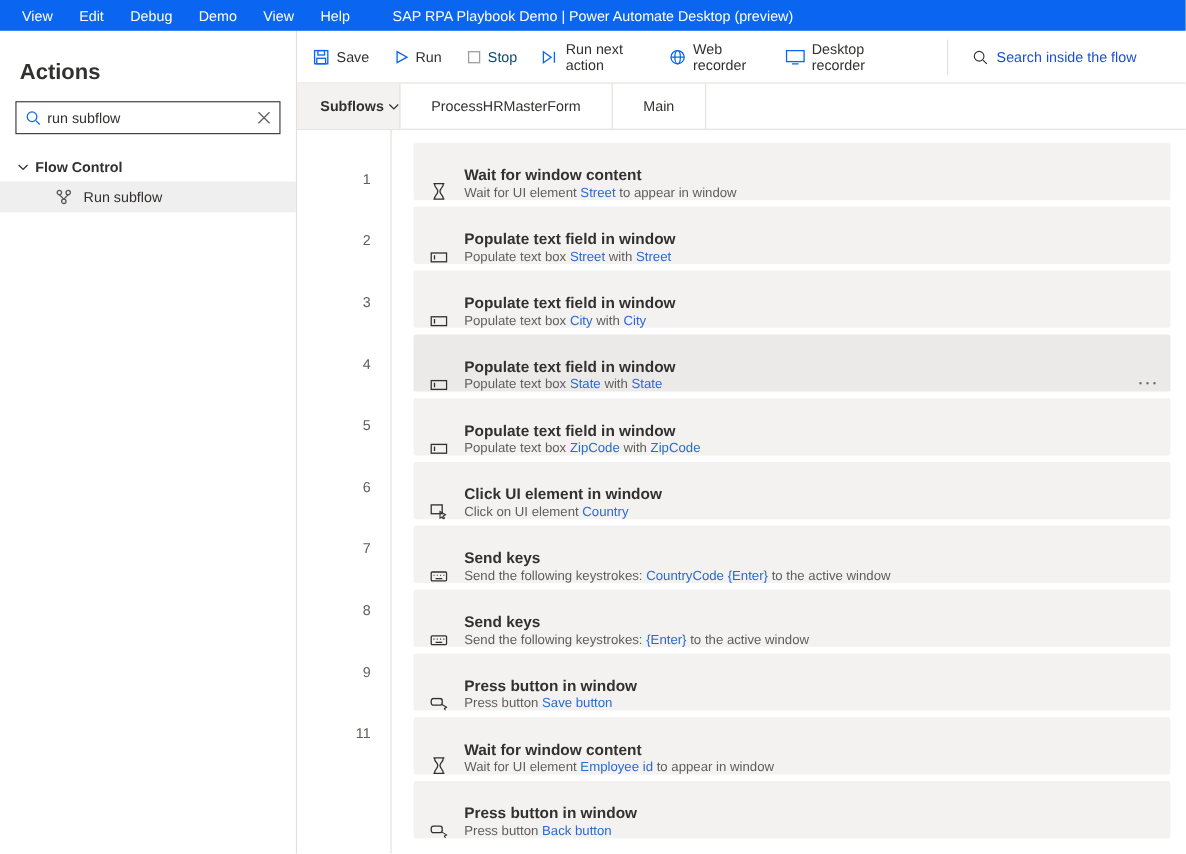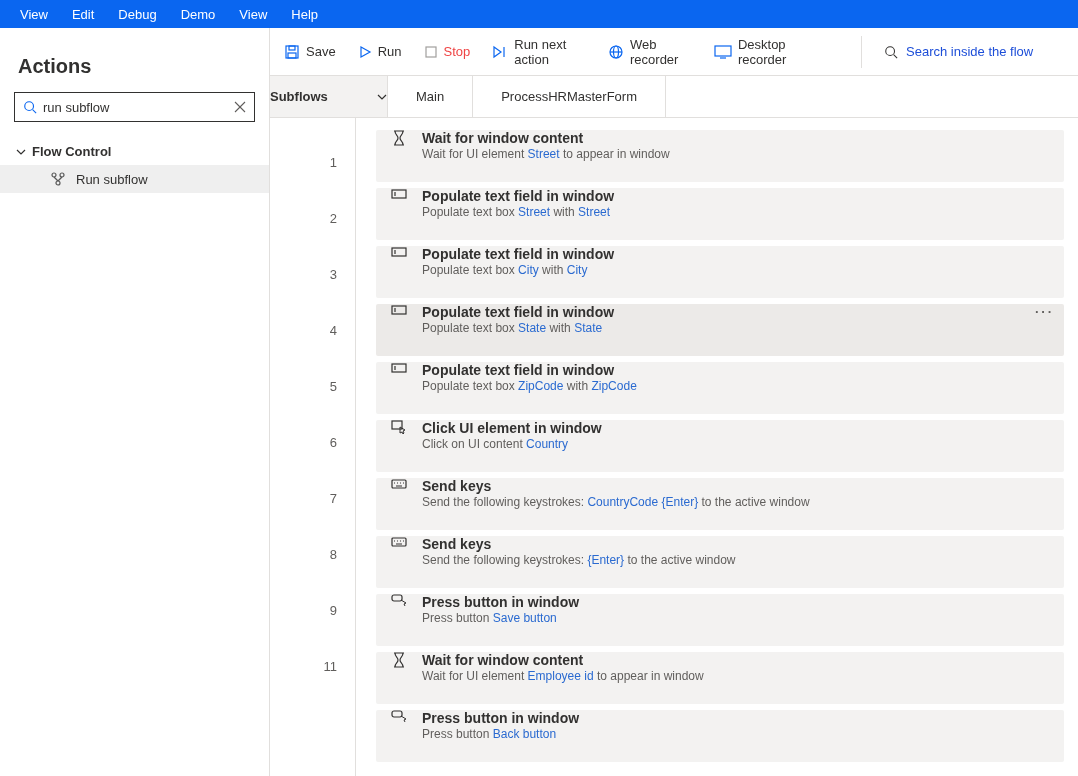--- a/index.html
+++ b/index.html
@@ -22,57 +22,58 @@
 
     .tree-section { padding-top: 4px; }
     .tree-header { display:flex; align-items:center; gap:6px; padding: 6px 16px; font-weight: 600; color:#323130; cursor:pointer; }
     .tree-item { display:flex; align-items:center; gap:10px; padding: 6px 10px 6px 50px; background:#efefef; cursor:pointer; }
     .tree-item .sub-icon { color:#595959; }
 
     .content { flex:1; display:flex; flex-direction:column; }
     .toolbar { height: 48px; display:flex; align-items:center; gap: 22px; padding: 0 14px; border-bottom: 1px solid #e1dfdd; }
     .tool-btn { display:flex; align-items:center; gap:6px; color:#323130; cursor:pointer; font-size: 13px; }
     .tool-btn .i-blue { color: #0a66f0; }
-    .tool-btn.disabled { color:#ef4444; }
+    .tool-btn.disabled { color:#0c4a6e; }
     .tool-btn.disabled .i-blue { color:#a19f9d; }
     .toolbar-spacer { flex:1; }
     .toolbar-sep { width:1px; height:32px; background:#e1dfdd; }
     .search-flow { display:flex; align-items:center; gap:8px; color:#1d4ed8; cursor:text; min-width: 180px; }
 
     .tabs-row { display:flex; border-bottom: 1px solid #e1dfdd; height: 42px; align-items:stretch; }
-    .subflows-toggle { width:118px; background:#f3f2f1; display:flex; align-items:center; justify-content:space-between; gap:4px; font-weight:600; border-right:1px solid #e1dfdd; cursor:pointer; font-size:13px; }
+    .subflows-toggle { width:94px; background:#f3f2f1; display:flex; align-items:center; justify-content:flex-end; gap:4px; font-weight:600; border-right:1px solid #e1dfdd; cursor:pointer; font-size:13px; }
     .tab { padding: 0 28px; display:flex; align-items:center; justify-content:center; border-right:1px solid #e1dfdd; cursor:pointer; font-size:13px; color:#323130; }
     .tab.active { border-bottom: 2px solid #0a66f0; color:#323130; }
 
     .designer { flex:1; display:flex; overflow:auto; }
     .line-numbers { width:86px; border-right:1px solid #e1dfdd; padding-top:16px; }
     .line-num { height: 56px; display:flex; align-items:center; justify-content:flex-end; padding-right: 18px; color:#605e5c; font-size:13px; }
     
     .actions-col { flex:1; padding: 12px 14px 14px 20px; display:flex; flex-direction: column; gap: 6px; }
-    .action-card { background:#f3f2f1; border-radius:2px; height: 62px; display:flex; align-items:flex-start; padding: 0 14px; gap: 14px; position:relative; cursor:pointer; }
+    .action-card { background:#f3f2f1; border-radius:2px; height: 62px; display:flex; align-items:flex-end; padding: 0 14px; gap: 14px; position:relative; cursor:pointer; }
     .action-card.hover { background:#eceae8; }
     .action-icon { width:18px; color:#323130; display:flex; justify-content:center; }
     .action-text { display:flex; flex-direction:column; gap:1px; }
     .action-title { font-weight:600; font-size: 14px; color:#323130; }
     .action-desc { font-size: 12px; color:#605e5c; }
     .action-desc .lk { color:#2a6ad0; }
     .ellipsis { position:absolute; right:10px; color:#605e5c; cursor:pointer; letter-spacing:2px; font-weight:bold; }
 
     svg { display:block; }
   </style>
 </head>
 <body>
 
 <div class="menubar">
   <div class="menu-item">View</div>
   <div class="menu-item">Edit</div>
   <div class="menu-item">Debug</div>
   <div class="menu-item">Demo</div>
   <div class="menu-item">View</div>
   <div class="menu-item">Help</div>
+  <div class="title">SAP RPA Playbook Demo | Power Automate Desktop (preview)</div>
 </div>
 
 <div class="main-layout">
   <div class="sidebar">
     <div class="sidebar-header">Actions</div>
     <div class="search-wrap">
       <div class="search-box">
         <span class="icon">
           <svg width="14" height="14" viewBox="0 0 16 16">
               <circle cx="7" cy="7" r="5" fill="none" stroke="#0a66f0" stroke-width="1.3"></circle>
@@ -183,22 +184,22 @@
 
     <div class="tabs-row">
       <div class="subflows-toggle">
         <span>Subflows</span>
         <span>
             <svg width="10" height="10" viewBox="0 0 10 10">
               <polyline points="1,3 5,7 9,3" fill="none" stroke="#323130" stroke-width="1.2"></polyline>
             </svg>
           </span>
       </div>
+      <div class="tab">ProcessHRMasterForm</div>
       <div class="tab">Main</div>
-      <div class="tab">ProcessHRMasterForm</div>
     </div>
 
     <div class="designer">
       <div class="line-numbers">
         <div class="line-num">1</div>
         <div class="line-num">2</div>
         <div class="line-num">3</div>
         <div class="line-num">4</div>
         <div class="line-num">5</div>
         <div class="line-num">6</div>
@@ -277,21 +278,21 @@
 
         <div class="action-card">
           <div class="action-icon">
               <svg width="16" height="14" viewBox="0 0 16 14">
                 <rect x="1" y="1" width="10" height="8" fill="none" stroke="#323130" stroke-width="1.2"></rect>
                 <path d="M9 7l5 3-2 1 1 2-1 1-1-2-2 1z" fill="none" stroke="#323130" stroke-width="1"></path>
               </svg>
             </div>
           <div class="action-text">
             <div class="action-title">Click UI element in window</div>
-            <div class="action-desc"><span>Click on UI content </span><span class="lk">Country</span><span></span></div>
+            <div class="action-desc"><span>Click on UI element </span><span class="lk">Country</span><span></span></div>
           </div>
         </div>
 
         <div class="action-card">
           <div class="action-icon">
               <svg width="16" height="12" viewBox="0 0 16 12">
                 <rect x="1" y="2" width="14" height="8" rx="1" fill="none" stroke="#323130" stroke-width="1.2"></rect>
                 <line x1="3" y1="5" x2="4" y2="5" stroke="#323130"></line>
                 <line x1="6" y1="5" x2="7" y2="5" stroke="#323130"></line>
                 <line x1="9" y1="5" x2="10" y2="5" stroke="#323130"></line>

